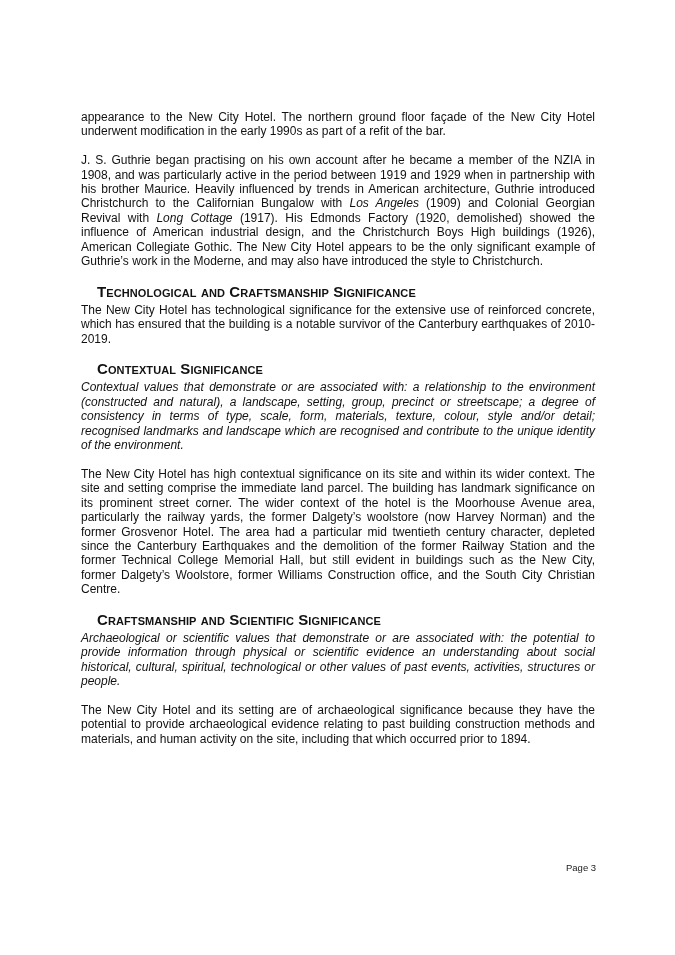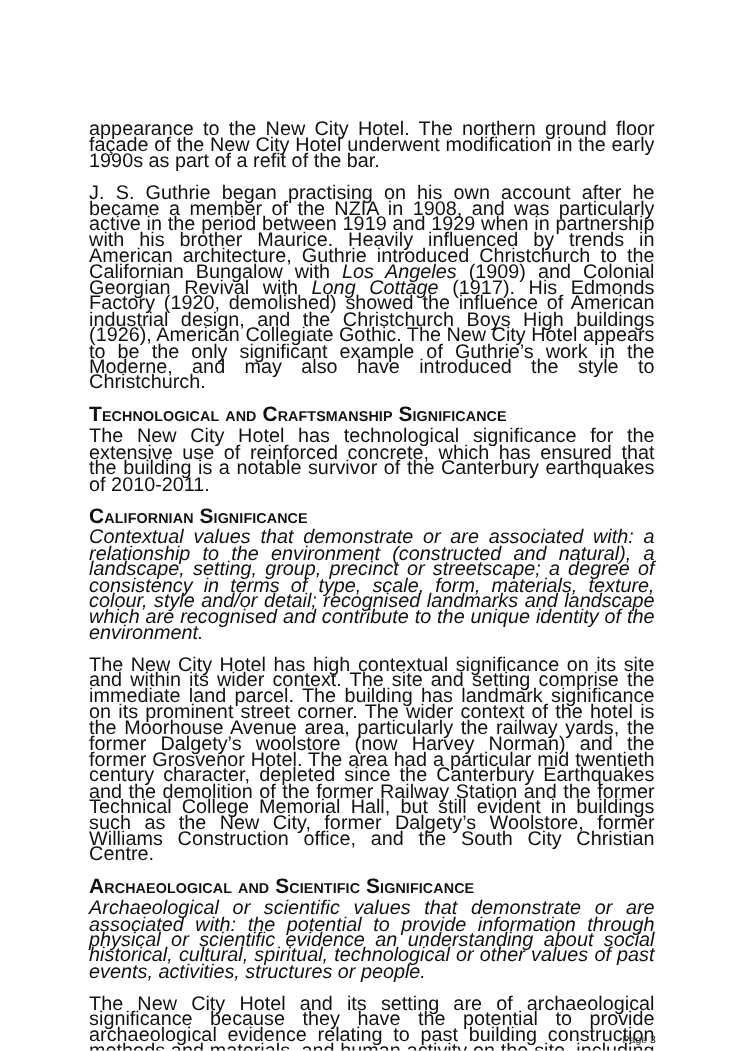--- a/index.html
+++ b/index.html
@@ -1,46 +1,46 @@
 <!DOCTYPE html>
 <html><head>
 <meta charset="utf-8">
 <style>
   html, body { margin: 0; padding: 0; background: #ffffff; }
   body { width: 675px; height: 955px; position: relative; overflow: hidden;
          font-family: "Liberation Sans", sans-serif; color: #111; }
   .page { position: absolute; left: 81px; top: 110px; width: 514px; }
-  p { margin: 0; font-size: 18px; line-height: 14.4px; text-align: justify; }
+  p { margin: 0; font-size: 12px; line-height: 14.4px; text-align: justify; }
   p.gap { margin-bottom: 14.4px; }
   p.intro { font-style: italic; margin-bottom: 14.4px; }
-  h2 { margin: 0 0 2px 0; font-size: 19px; font-weight: bold; font-variant: small-caps; line-height: 18px; letter-spacing: 0.1px; }
+  h2 { margin: 0 0 2px 16px; font-size: 15px; font-weight: bold; font-variant: small-caps; line-height: 18px; letter-spacing: 0.1px; }
   .sec { margin-top: 4px; }
-  .footer { position: absolute; left: 566px; top: 940px; font-size: 9.5px; color: #222; }
+  .footer { position: absolute; left: 566px; top: 862px; font-size: 9.5px; color: #222; }
   i { font-style: italic; }
 </style>
 </head>
 <body>
 
 <div class="page">
   <p class="gap">appearance to the New City Hotel.  The northern ground floor façade of the New City Hotel underwent modification in the early 1990s as part of a refit of the bar.</p>
 
   <p class="gap"><span>J. S. Guthrie began practising on his own account after he became a member of the NZIA in 1908, and was particularly active in the period between 1919 and 1929 when in partnership with his brother Maurice.  Heavily influenced by trends in American architecture, Guthrie introduced Christchurch to the Californian Bungalow with </span><i>Los Angeles</i><span> (1909) and Colonial Georgian Revival with </span><i>Long Cottage</i><span> (1917).  His Edmonds Factory (1920, demolished) showed the influence of American industrial design, and the Christchurch Boys High buildings (1926), American Collegiate Gothic.  The New City Hotel appears to be the only significant example of Guthrie’s work in the Moderne, and may also have introduced the style to Christchurch.</span></p>
 
   <div class="sec">
     <h2>Technological and Craftsmanship Significance</h2>
-    <p class="gap">The New City Hotel has technological significance for the extensive use of reinforced concrete, which has ensured that the building is a notable survivor of the Canterbury earthquakes of 2010-2011.</p>
+    <p class="gap">The New City Hotel has technological significance for the extensive use of reinforced concrete, which has ensured that the building is a notable survivor of the Canterbury earthquakes of 2010-2019.</p>
   </div>
 
   <div class="sec">
-    <h2>Californian Significance</h2>
+    <h2>Contextual Significance</h2>
     <p class="intro">Contextual values that demonstrate or are associated with: a relationship to the environment (constructed and natural), a landscape, setting, group, precinct or streetscape; a degree of consistency in terms of type, scale, form, materials, texture, colour, style and/or detail; recognised landmarks and landscape which are recognised and contribute to the unique identity of the environment.</p>
     <p class="gap">The New City Hotel has high contextual significance on its site and within its wider context.  The site and setting comprise the immediate land parcel.  The building has landmark significance on its prominent street corner.  The wider context of the hotel is the Moorhouse Avenue area, particularly the railway yards, the former Dalgety’s woolstore (now Harvey Norman) and the former Grosvenor Hotel.  The area had a particular mid twentieth century character, depleted since the Canterbury Earthquakes and the demolition of the former Railway Station and the former Technical College Memorial Hall, but still evident in buildings such as the New City, former Dalgety’s Woolstore, former Williams Construction office, and the South City Christian Centre.</p>
   </div>
 
   <div class="sec">
-    <h2>Archaeological and Scientific Significance</h2>
+    <h2>Craftsmanship and Scientific Significance</h2>
     <p class="intro">Archaeological or scientific values that demonstrate or are associated with: the potential to provide information through physical or scientific evidence an understanding about social historical, cultural, spiritual, technological or other values of past events, activities, structures or people.</p>
     <p class="gap">The New City Hotel and its setting are of archaeological significance because they have the potential to provide archaeological evidence relating to past building construction methods and materials, and human activity on the site, including that which occurred prior to 1894.</p>
   </div>
 
 </div>
 
 <div class="footer">Page 3</div>
 
 </body></html>

